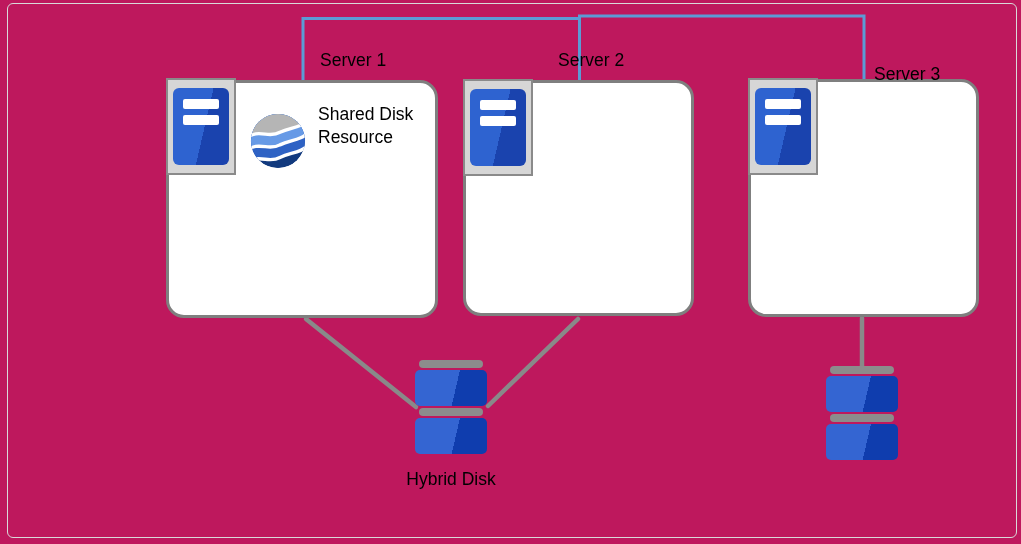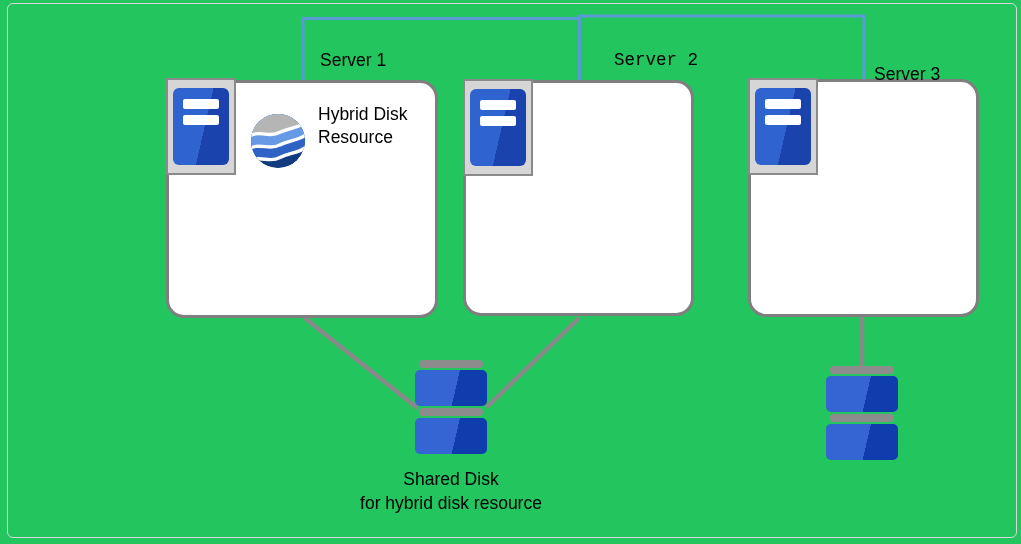--- a/index.html
+++ b/index.html
@@ -1,17 +1,17 @@
 <!DOCTYPE html>
 <html><head>
 <meta charset="utf-8">
 <style>
   html,body{margin:0;padding:0;background:#fff;}
   #canvas{
-    position:relative;width:1021px;height:544px;background:#22c55e;
+    position:relative;width:1021px;height:544px;background:#be185d;
     font-family:"Liberation Sans", sans-serif;color:#000;overflow:hidden;
   }
   .frame{
     position:absolute;left:7px;top:3px;right:4px;bottom:6px;
     border:1px solid #d9d9d9;border-radius:6px;pointer-events:none;
   }
   .lines{position:absolute;left:0;top:0;z-index:0;}
   .server-box{
     position:absolute;background:#ffffff;border:3px solid #7f7f7f;
     border-radius:18px;box-sizing:border-box;z-index:1;
@@ -63,21 +63,21 @@
     <path d="M306,319 L416,407" fill="none" stroke="#898989" stroke-width="4.5" stroke-linecap="round"></path>
     <path d="M578,319 L488,406" fill="none" stroke="#898989" stroke-width="4.5" stroke-linecap="round"></path>
     <path d="M862,318 L862,366" fill="none" stroke="#898989" stroke-width="4.5" stroke-linecap="round"></path>
   </svg>
 
   <div class="server-box" style="left:166px;top:80px;width:272px;height:238px;"></div>
   <div class="server-box" style="left:463px;top:80px;width:231px;height:236px;"></div>
   <div class="server-box" style="left:748px;top:79px;width:231px;height:238px;"></div>
 
   <div class="server-label" style="left:320px;top:50px;">Server 1</div>
-  <div class="server-label" style="left:614px;top:50px;font-family:Liberation Mono, monospace;">Server 2</div>
+  <div class="server-label" style="left:558px;top:50px;">Server 2</div>
   <div class="server-label" style="left:874px;top:64px;">Server 3</div>
 
   <div class="server-icon" style="left:166px;top:78px;">
     <div class="server-body">
       <div class="server-bar"></div>
       <div class="server-bar"></div>
     </div>
   </div>
   <div class="server-icon" style="left:463px;top:79px;">
     <div class="server-body">
@@ -101,35 +101,34 @@
     <g clip-path="url(#globeClip)">
       <circle cx="30" cy="30" r="28" fill="#123a7e"></circle>
       <path d="M-4,54 C10,42 20,54 32,47 C44,41 52,44 64,32 L64,-6 L-4,-6 Z" fill="#2e62c4"></path>
       <path d="M-4,54 C10,42 20,54 32,47 C44,41 52,44 64,32" fill="none" stroke="#ffffff" stroke-width="3.5"></path>
       <path d="M-4,41 C10,29 20,41 32,34 C44,28 52,31 64,19 L64,-6 L-4,-6 Z" fill="#679ae6"></path>
       <path d="M-4,41 C10,29 20,41 32,34 C44,28 52,31 64,19" fill="none" stroke="#ffffff" stroke-width="3.5"></path>
       <path d="M-4,28 C10,16 20,28 32,21 C44,15 52,18 64,6 L64,-6 L-4,-6 Z" fill="#b5b5b5"></path>
       <path d="M-4,28 C10,16 20,28 32,21 C44,15 52,18 64,6" fill="none" stroke="#ffffff" stroke-width="3.5"></path>
     </g>
   </svg>
-  <div class="resource-label" style="left:318px;top:103px;">Hybrid Disk Resource</div>
+  <div class="resource-label" style="left:318px;top:103px;">Shared Disk Resource</div>
 
   <div class="disk" style="left:415px;top:360px;">
     <div class="disk-cap"></div>
     <div class="disk-box"></div>
     <div class="disk-cap"></div>
     <div class="disk-box"></div>
   </div>
 
   <div class="disk" style="left:826px;top:366px;">
     <div class="disk-cap"></div>
     <div class="disk-box"></div>
     <div class="disk-cap"></div>
     <div class="disk-box"></div>
   </div>
 
   <div class="caption" style="left:331px;top:467px;">
-    <div>Shared Disk</div>
-    <div>for hybrid disk resource</div>
+    <div>Hybrid Disk</div>
   </div>
 
   <div class="frame"></div>
 </div>
 
 </body></html>

